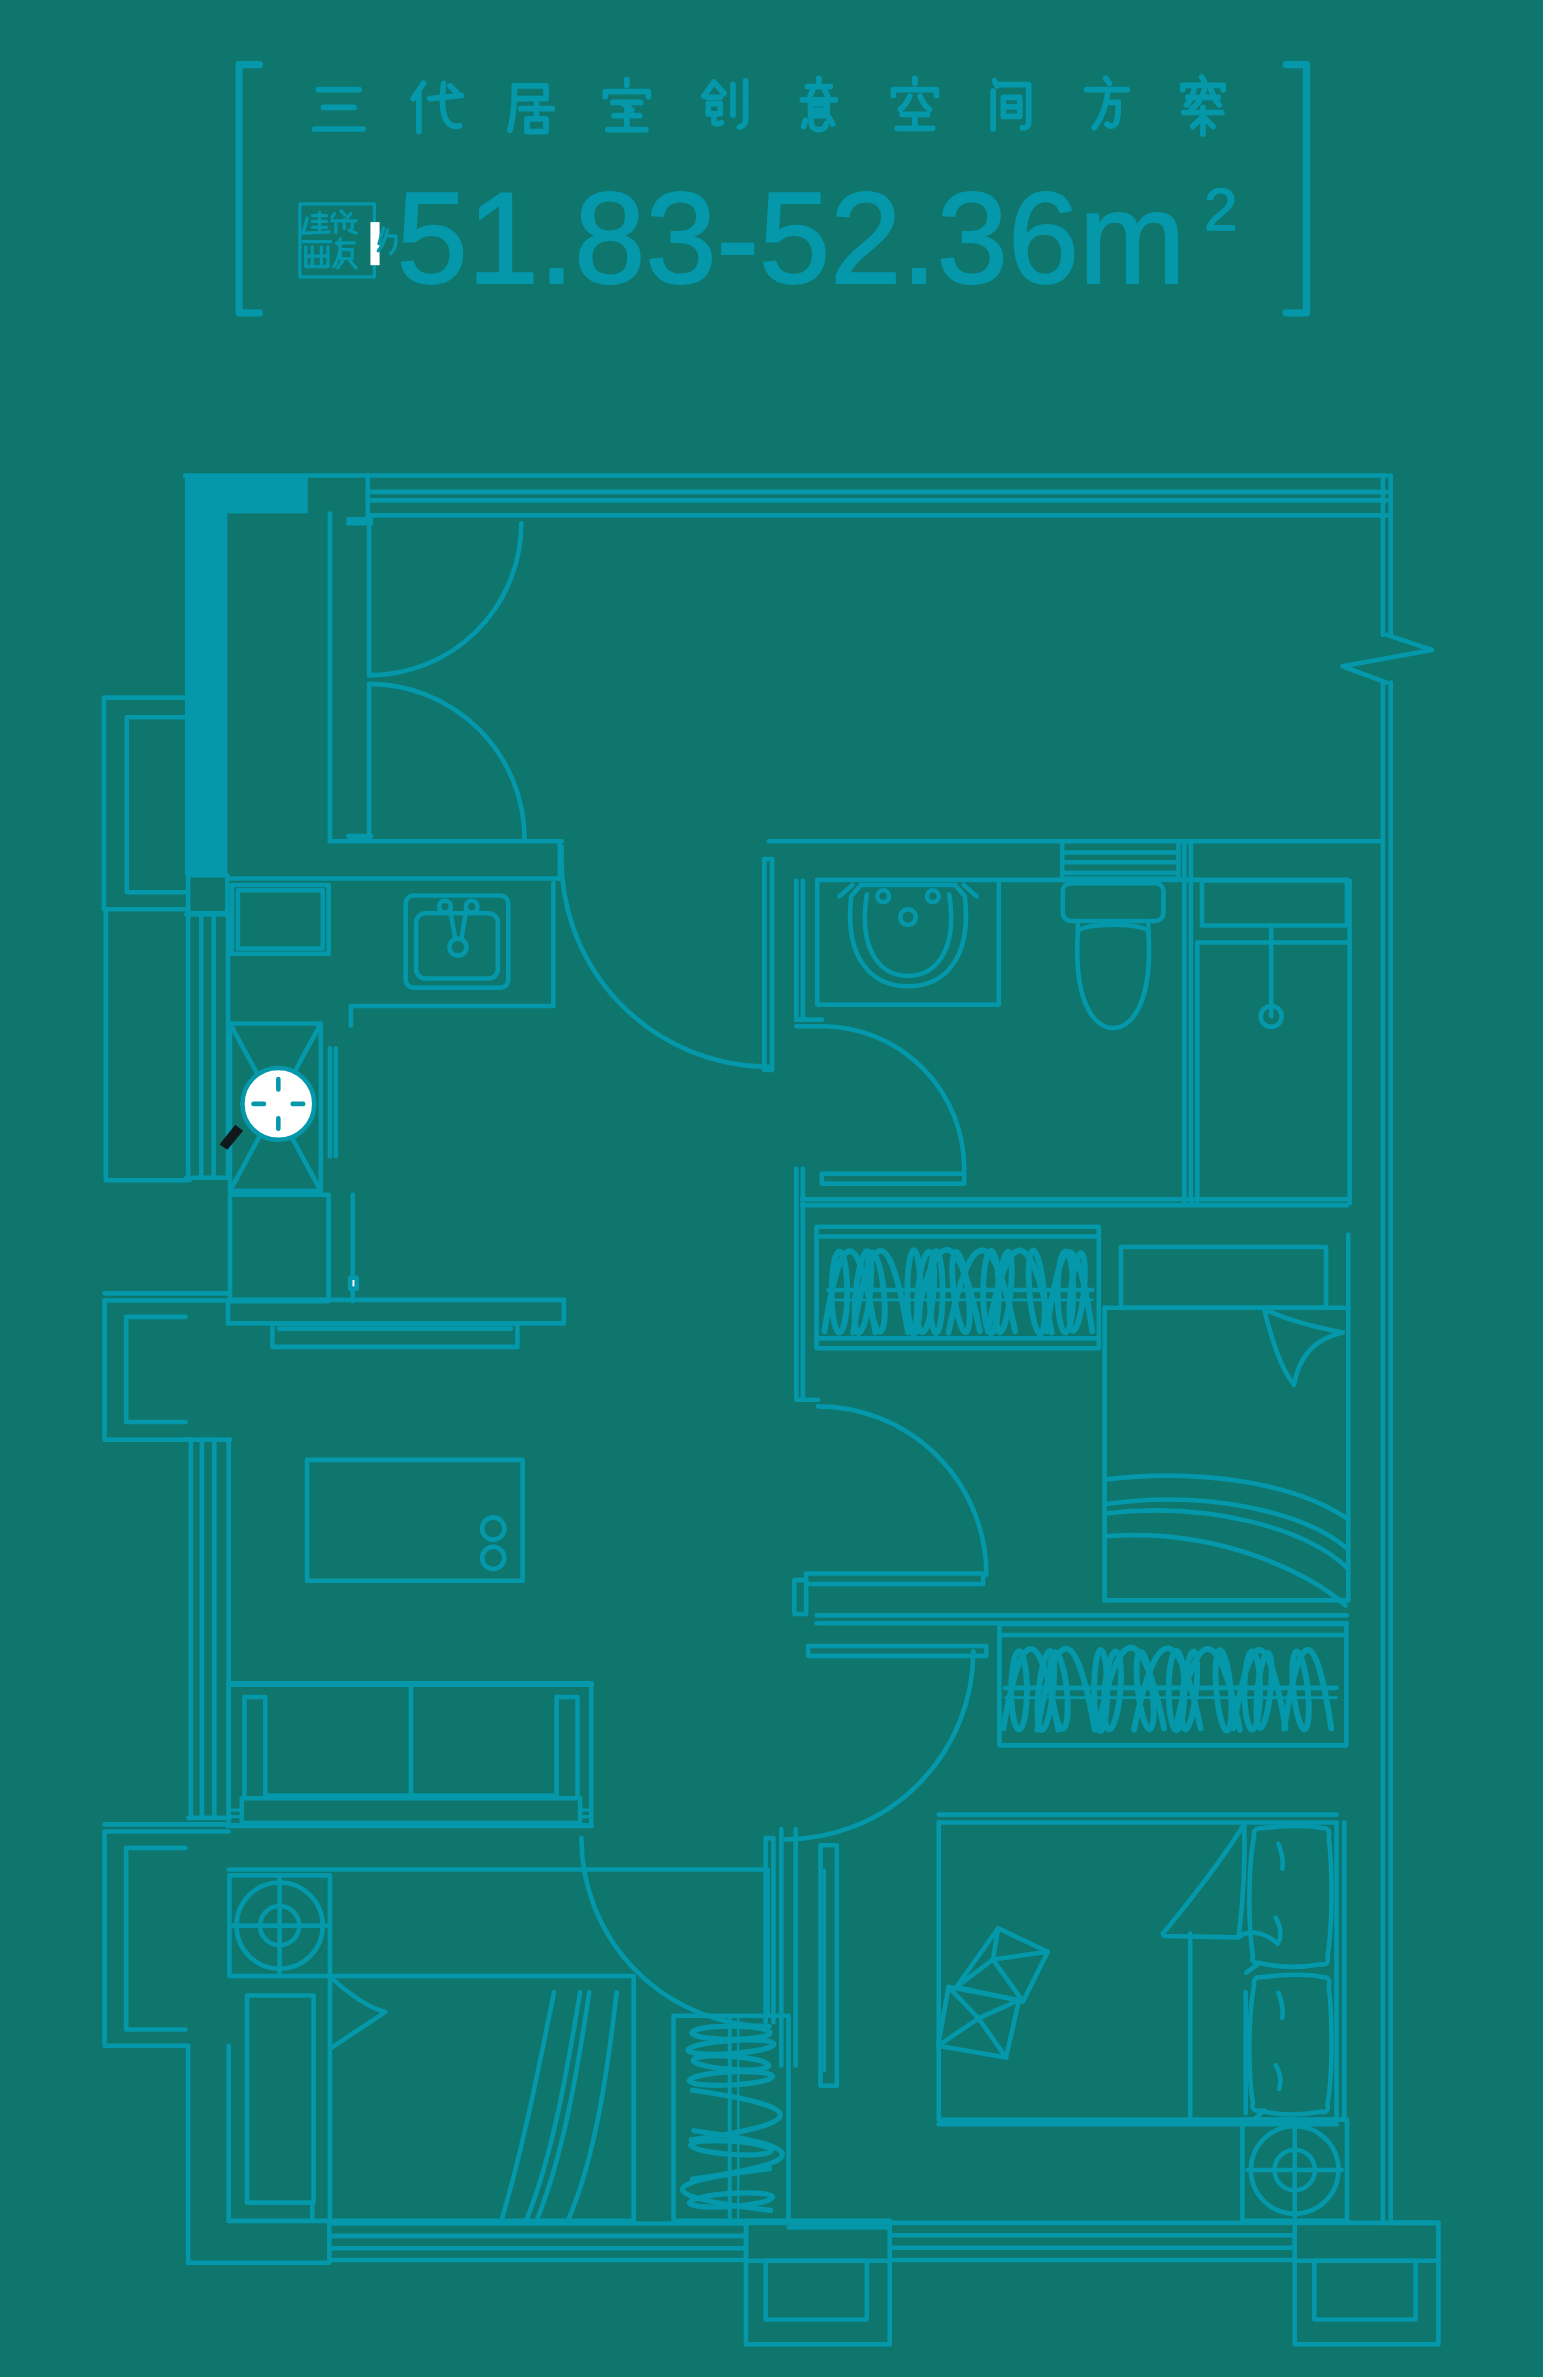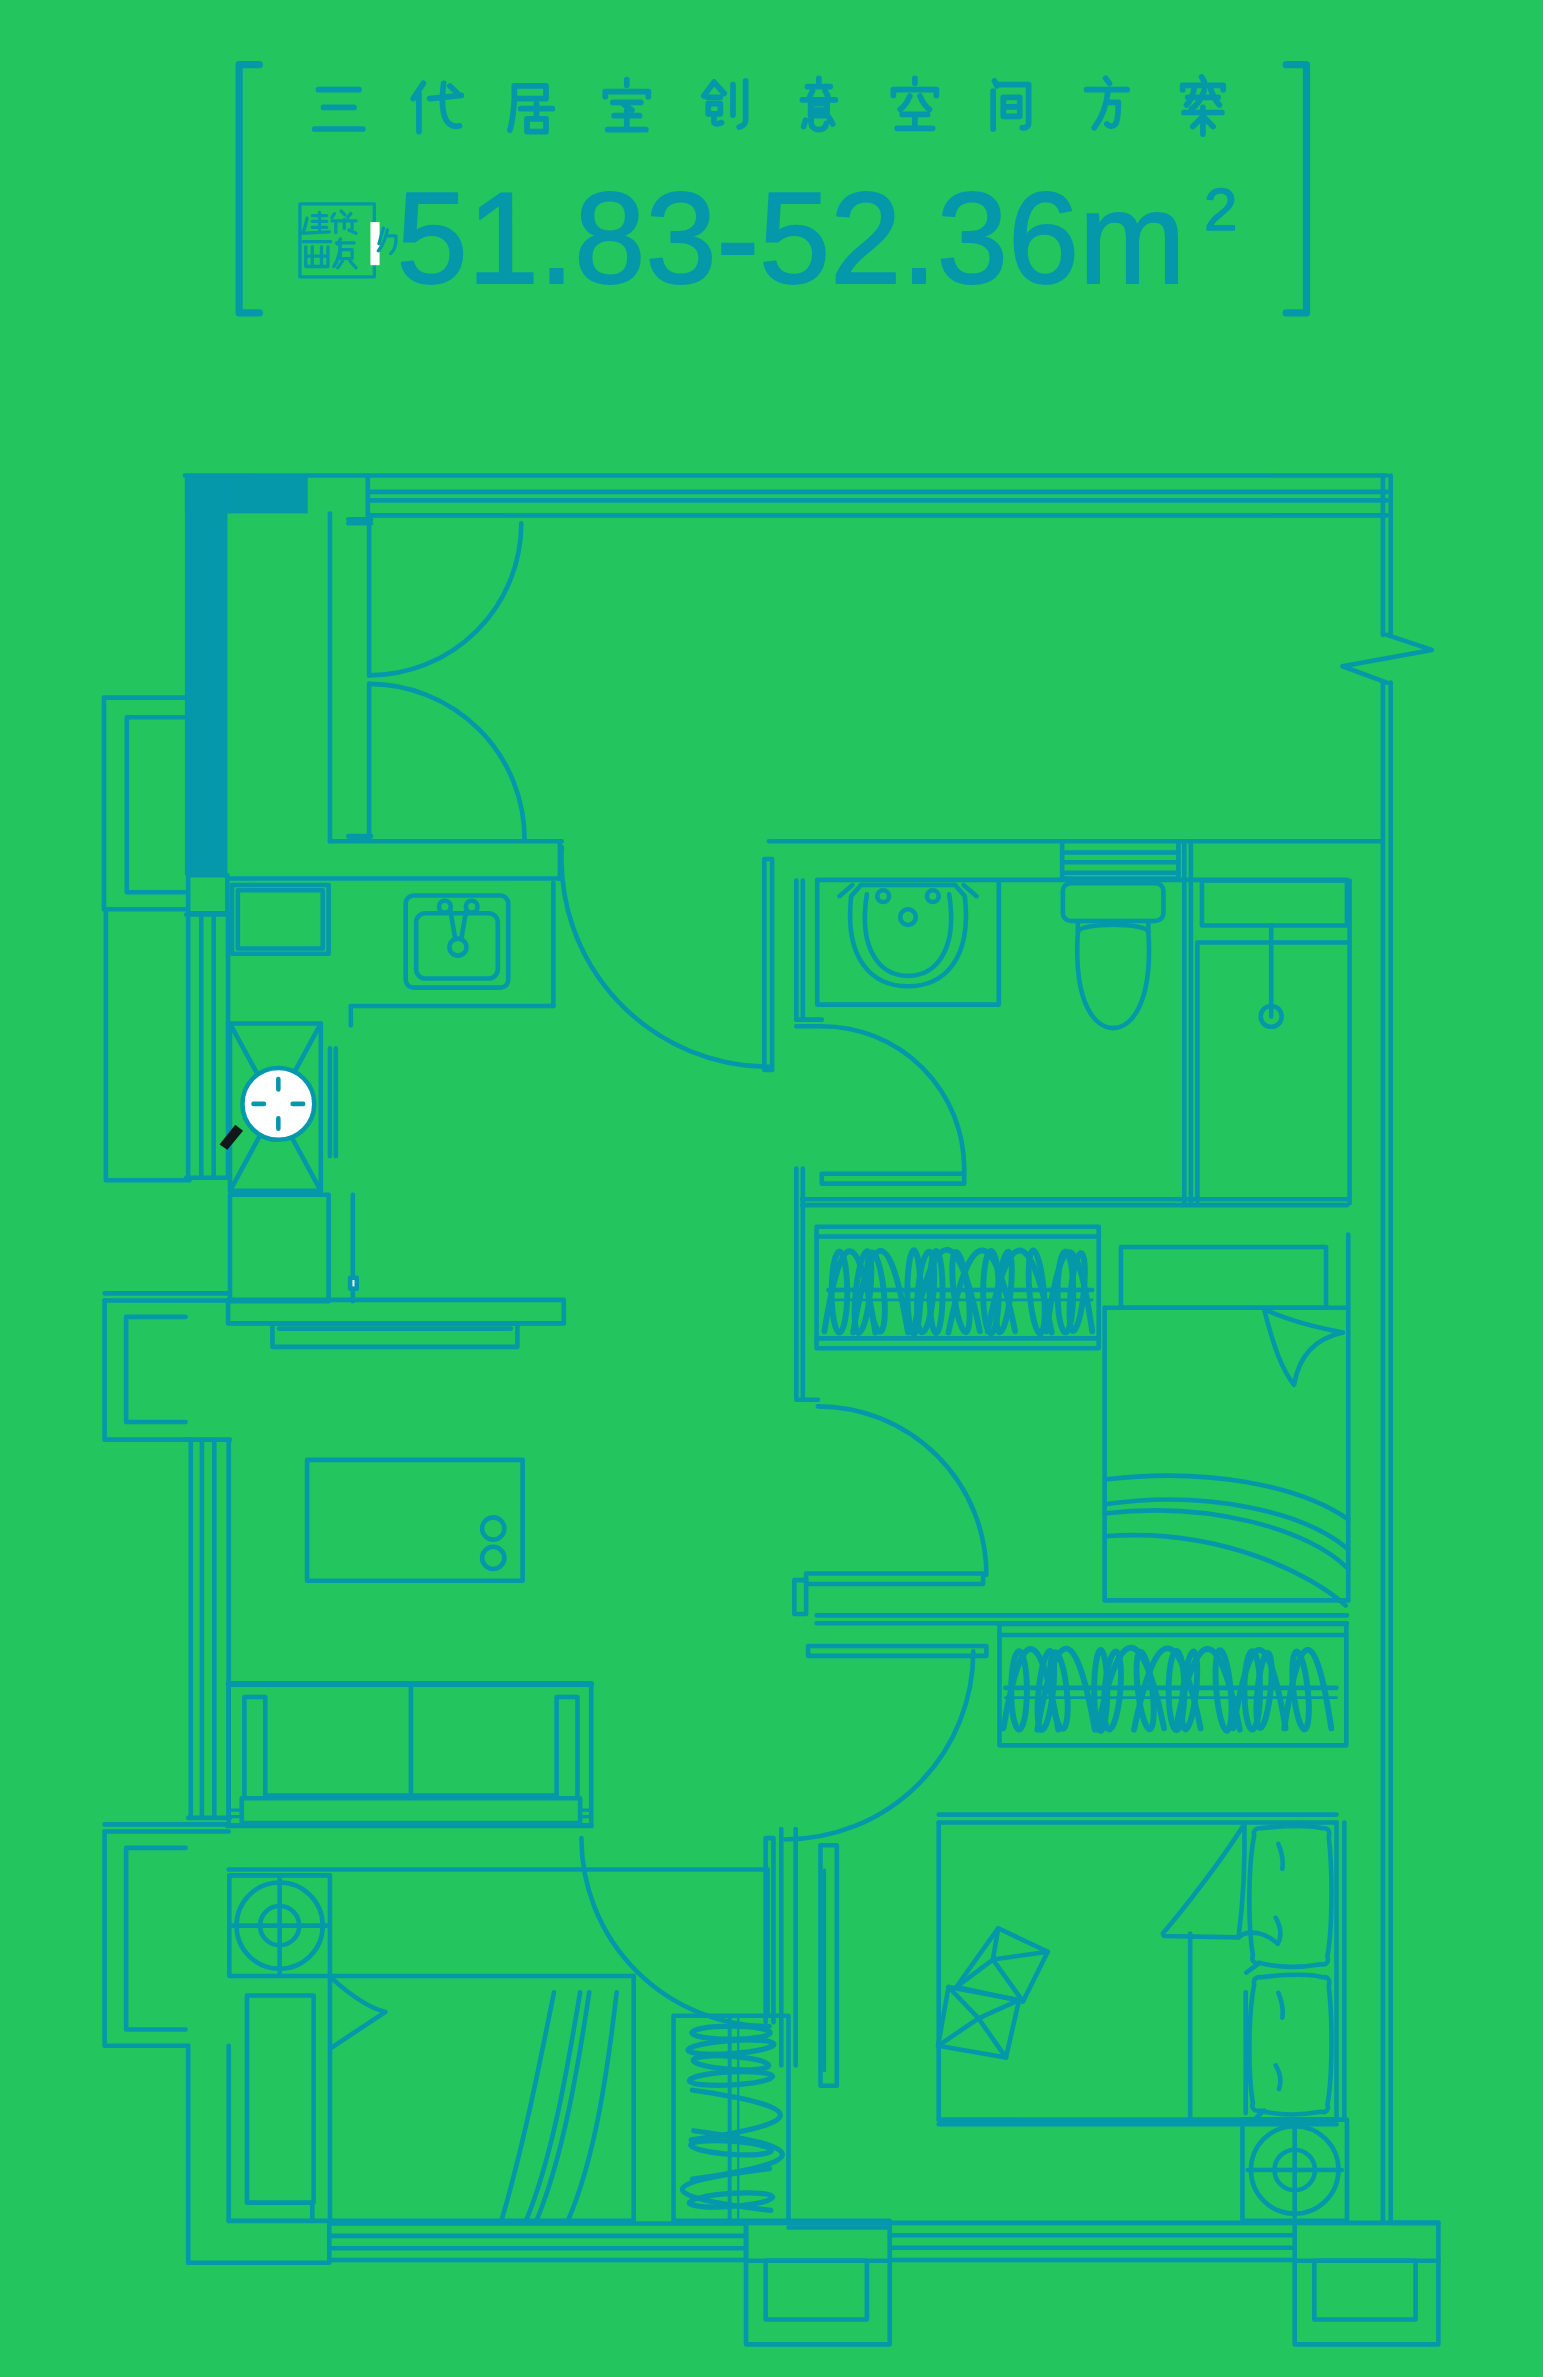--- a/index.html
+++ b/index.html
@@ -1,16 +1,16 @@
 <!DOCTYPE html>
 <html style="font-size:10.5px"><head>
 <meta charset="utf-8">
 <style>
 html,body{margin:0;padding:0;background:#ffffff;}
-#page{position:relative;width:1543px;height:2377px;background:#22c55e;overflow:hidden;font-family:"Liberation Sans",sans-serif;}
+#page{position:relative;width:1543px;height:2377px;background:#0f766e;overflow:hidden;font-family:"Liberation Sans",sans-serif;}
 svg{position:absolute;left:0;top:0;}
 </style>
 </head>
 <body>
 <div id="page">
 <svg width="1543" height="2377" viewBox="0 0 2362 3639">
 <g stroke="#0598AB" fill="none" stroke-width="7" stroke-linecap="round" stroke-linejoin="round">
 
 <g id="header">
 

